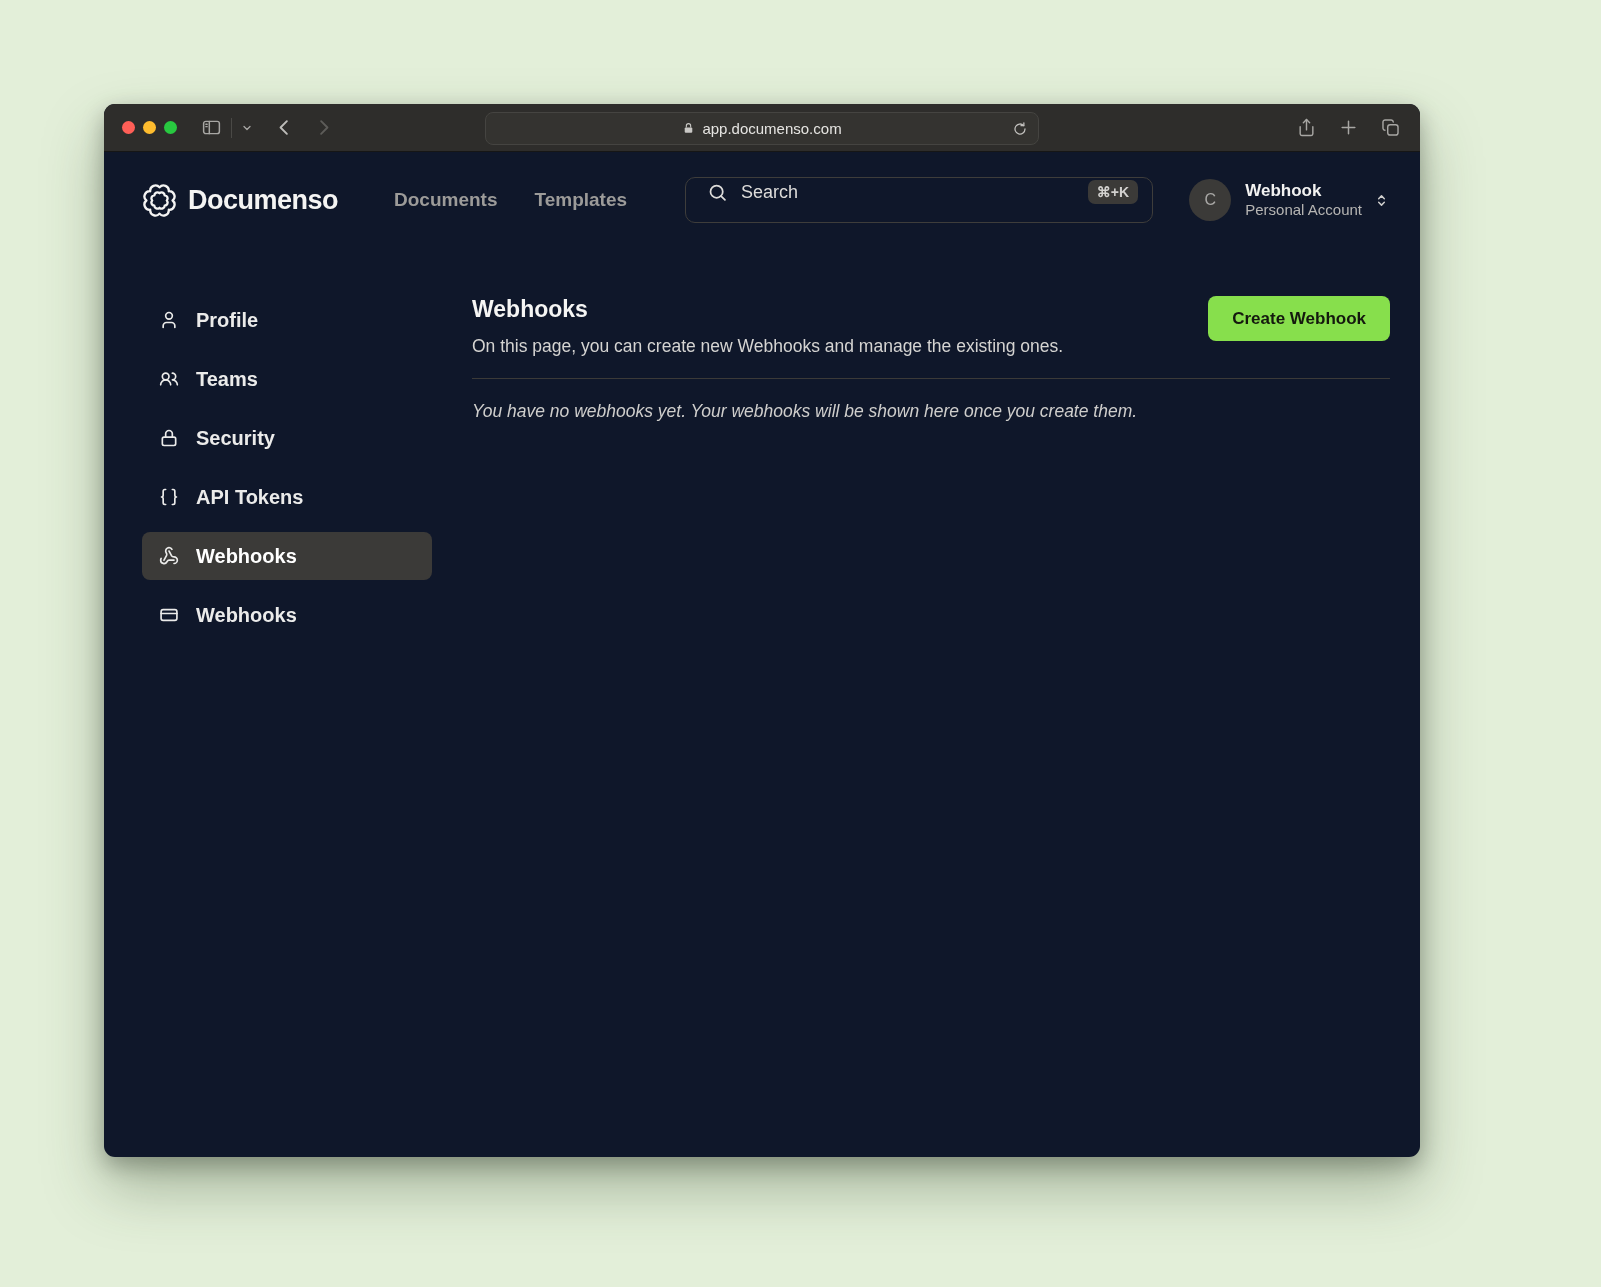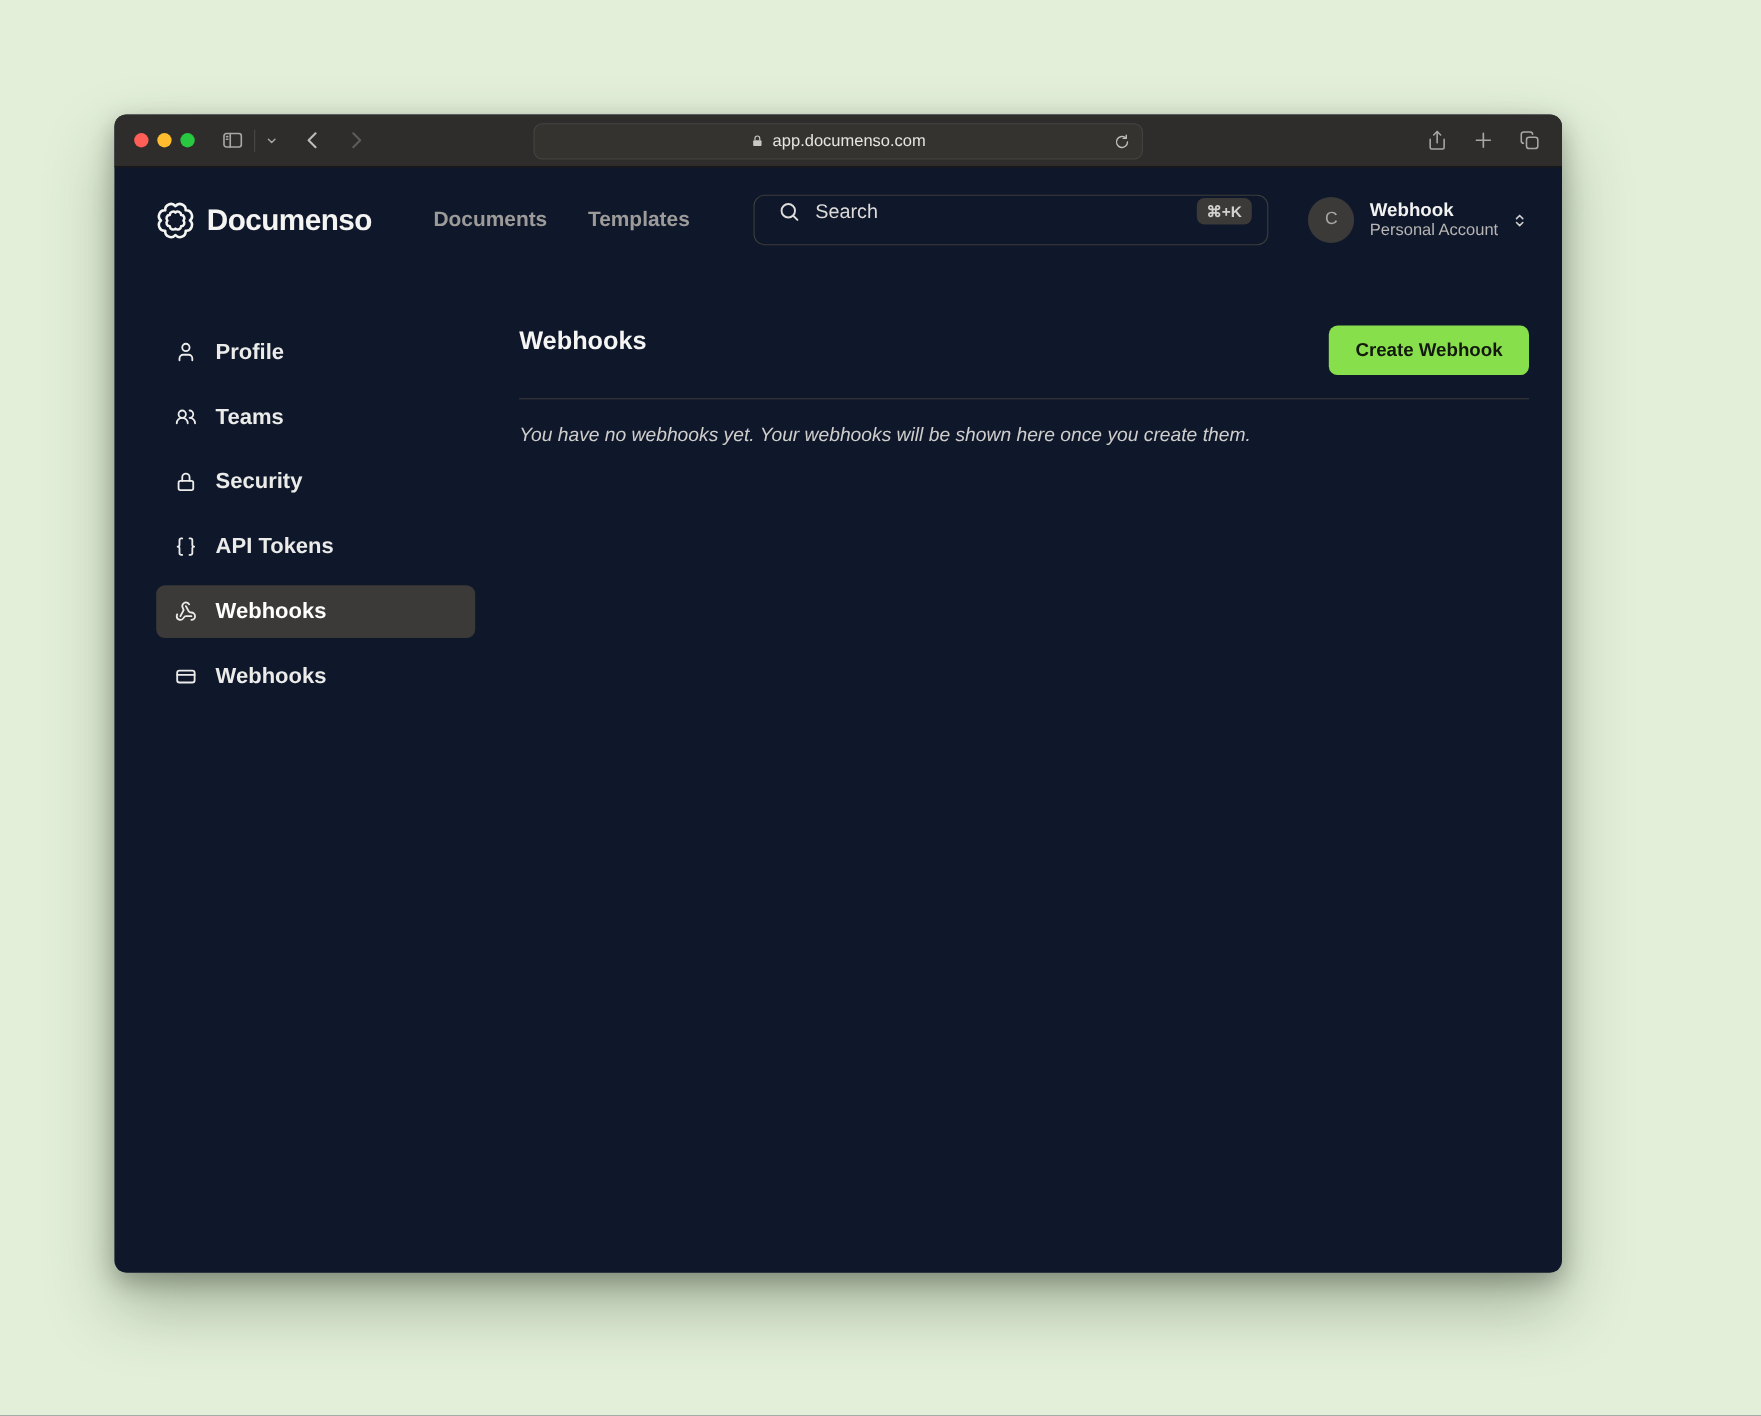--- a/index.html
+++ b/index.html
@@ -295,20 +295,21 @@
           </span>
           <span>Webhooks</span>
         </div>
 
       </div>
 
       <div class="content">
         <div class="content-head">
           <div>
             <h2 class="content-title">Webhooks</h2>
+            <p class="content-desc">On this page, you can create new Webhooks and manage the existing ones.</p>
           </div>
           <button class="btn-create">Create Webhook</button>
         </div>
         <div class="divider"></div>
         <p class="empty-state">You have no webhooks yet. Your webhooks will be shown here once you create them.</p>
       </div>
     </div>
   </div>
 
 </div>

